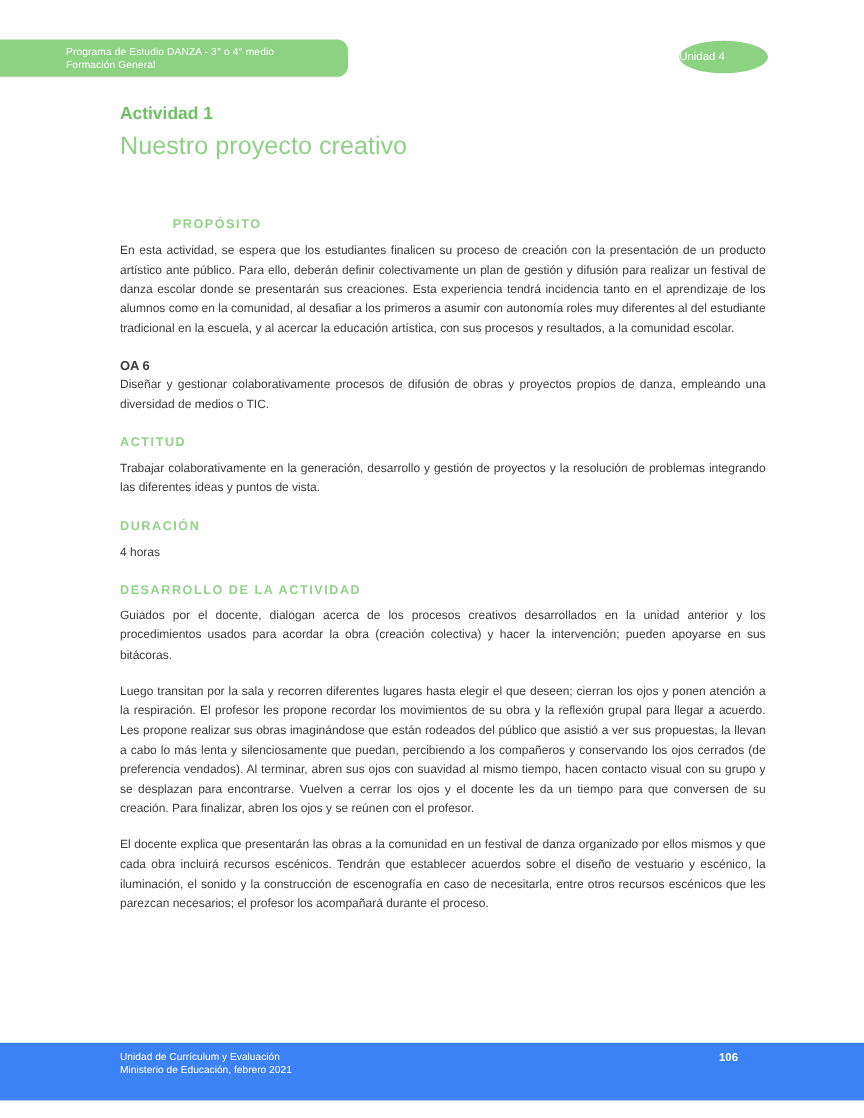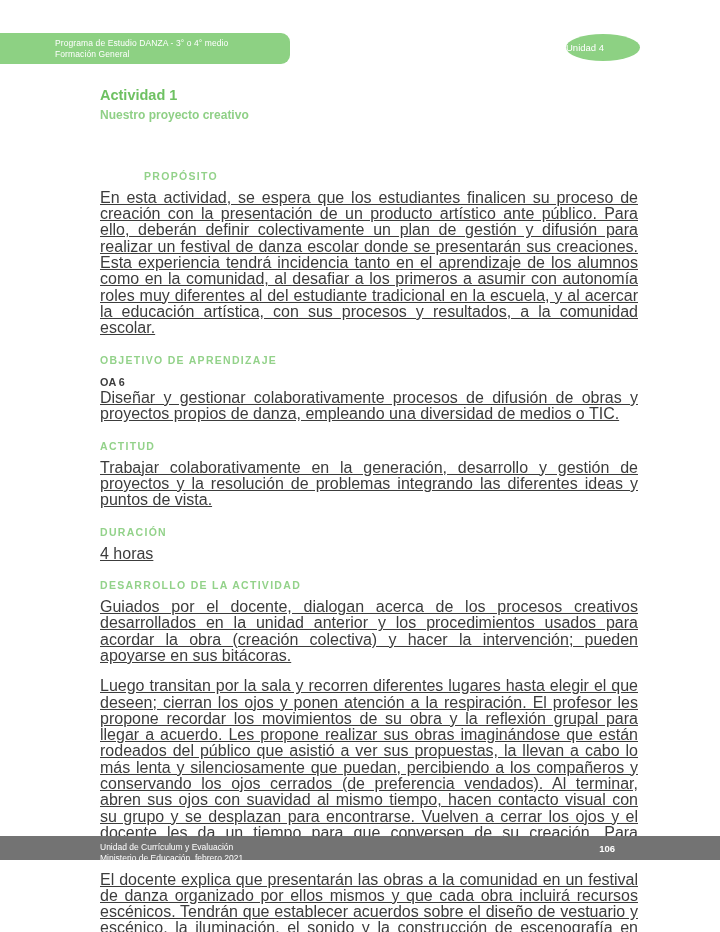--- a/index.html
+++ b/index.html
@@ -39,53 +39,52 @@
     position:absolute;top:86px;left:100px;right:82px;
   }
   .activity-title{
     margin:0;
     font-size:14.5px;line-height:1.25;
     font-weight:bold;
     color:#6ec162;
   }
   .activity-subtitle{
     margin:4px 0 0 0;
-    font-size:12px;line-height:1.3;
-    font-weight:bold;
+    font-size:21px;line-height:1.3;
+    font-weight:normal;
     color:#8fd086;
   }
   .section-heading{
     margin:17px 0 7px 0;
     font-size:10.5px;line-height:1.25;
     font-weight:bold;
     color:#93d28a;
     letter-spacing:1.3px;
   }
   .section-heading.first{margin-top:46px;padding-left:44px;}
   .body-par{
     margin:0 0 14px 0;
-    font-size:16px;line-height:16.3px;
+    font-size:10px;line-height:16.3px;
     color:#3c3c3c;
     text-align:justify;
-    text-decoration:underline;
   }
   .body-par.last{margin-bottom:0;}
   .subhead{
     margin:0;
     font-size:10.8px;line-height:16.3px;
     font-weight:bold;
     color:#3c3c3c;
   }
   .plain{text-align:left;}
 
   
   .footer-bar{
-    position:absolute;top:836px;left:0;
-    width:720px;height:24px;
-    background:#737373;
+    position:absolute;top:869px;left:0;
+    width:720px;height:48px;
+    background:#3b82f6;
     box-sizing:border-box;
     padding:6px 0 0 100px;
     color:#ffffff;
     font-size:8.5px;line-height:11px;
   }
   .page-number{
     position:absolute;top:7px;right:105px;
     font-size:9.5px;line-height:11px;
     font-weight:bold;
     color:#ffffff;
@@ -103,21 +102,20 @@
 
   <div class="unit-badge">Unidad 4</div>
 
   <div class="content">
     <h1 class="activity-title">Actividad 1</h1>
     <h2 class="activity-subtitle">Nuestro proyecto creativo</h2>
 
     <h3 class="section-heading first">PROPÓSITO</h3>
     <p class="body-par">En esta actividad, se espera que los estudiantes finalicen su proceso de creación con la presentación de un producto artístico ante público. Para ello, deberán definir colectivamente un plan de gestión y difusión para realizar un festival de danza escolar donde se presentarán sus creaciones. Esta experiencia tendrá incidencia tanto en el aprendizaje de los alumnos como en la comunidad, al desafiar a los primeros a asumir con autonomía roles muy diferentes al del estudiante tradicional en la escuela, y al acercar la educación artística, con sus procesos y resultados, a la comunidad escolar.</p>
 
-    <h3 class="section-heading">OBJETIVO DE APRENDIZAJE</h3>
     <p class="subhead">OA 6</p>
     <p class="body-par">Diseñar y gestionar colaborativamente procesos de difusión de obras y proyectos propios de danza, empleando una diversidad de medios o TIC.</p>
 
     <h3 class="section-heading">ACTITUD</h3>
     <p class="body-par">Trabajar colaborativamente en la generación, desarrollo y gestión de proyectos y la resolución de problemas integrando las diferentes ideas y puntos de vista.</p>
 
     <h3 class="section-heading">DURACIÓN</h3>
     <p class="body-par plain">4 horas</p>
 
     <h3 class="section-heading">DESARROLLO DE LA ACTIVIDAD</h3>

